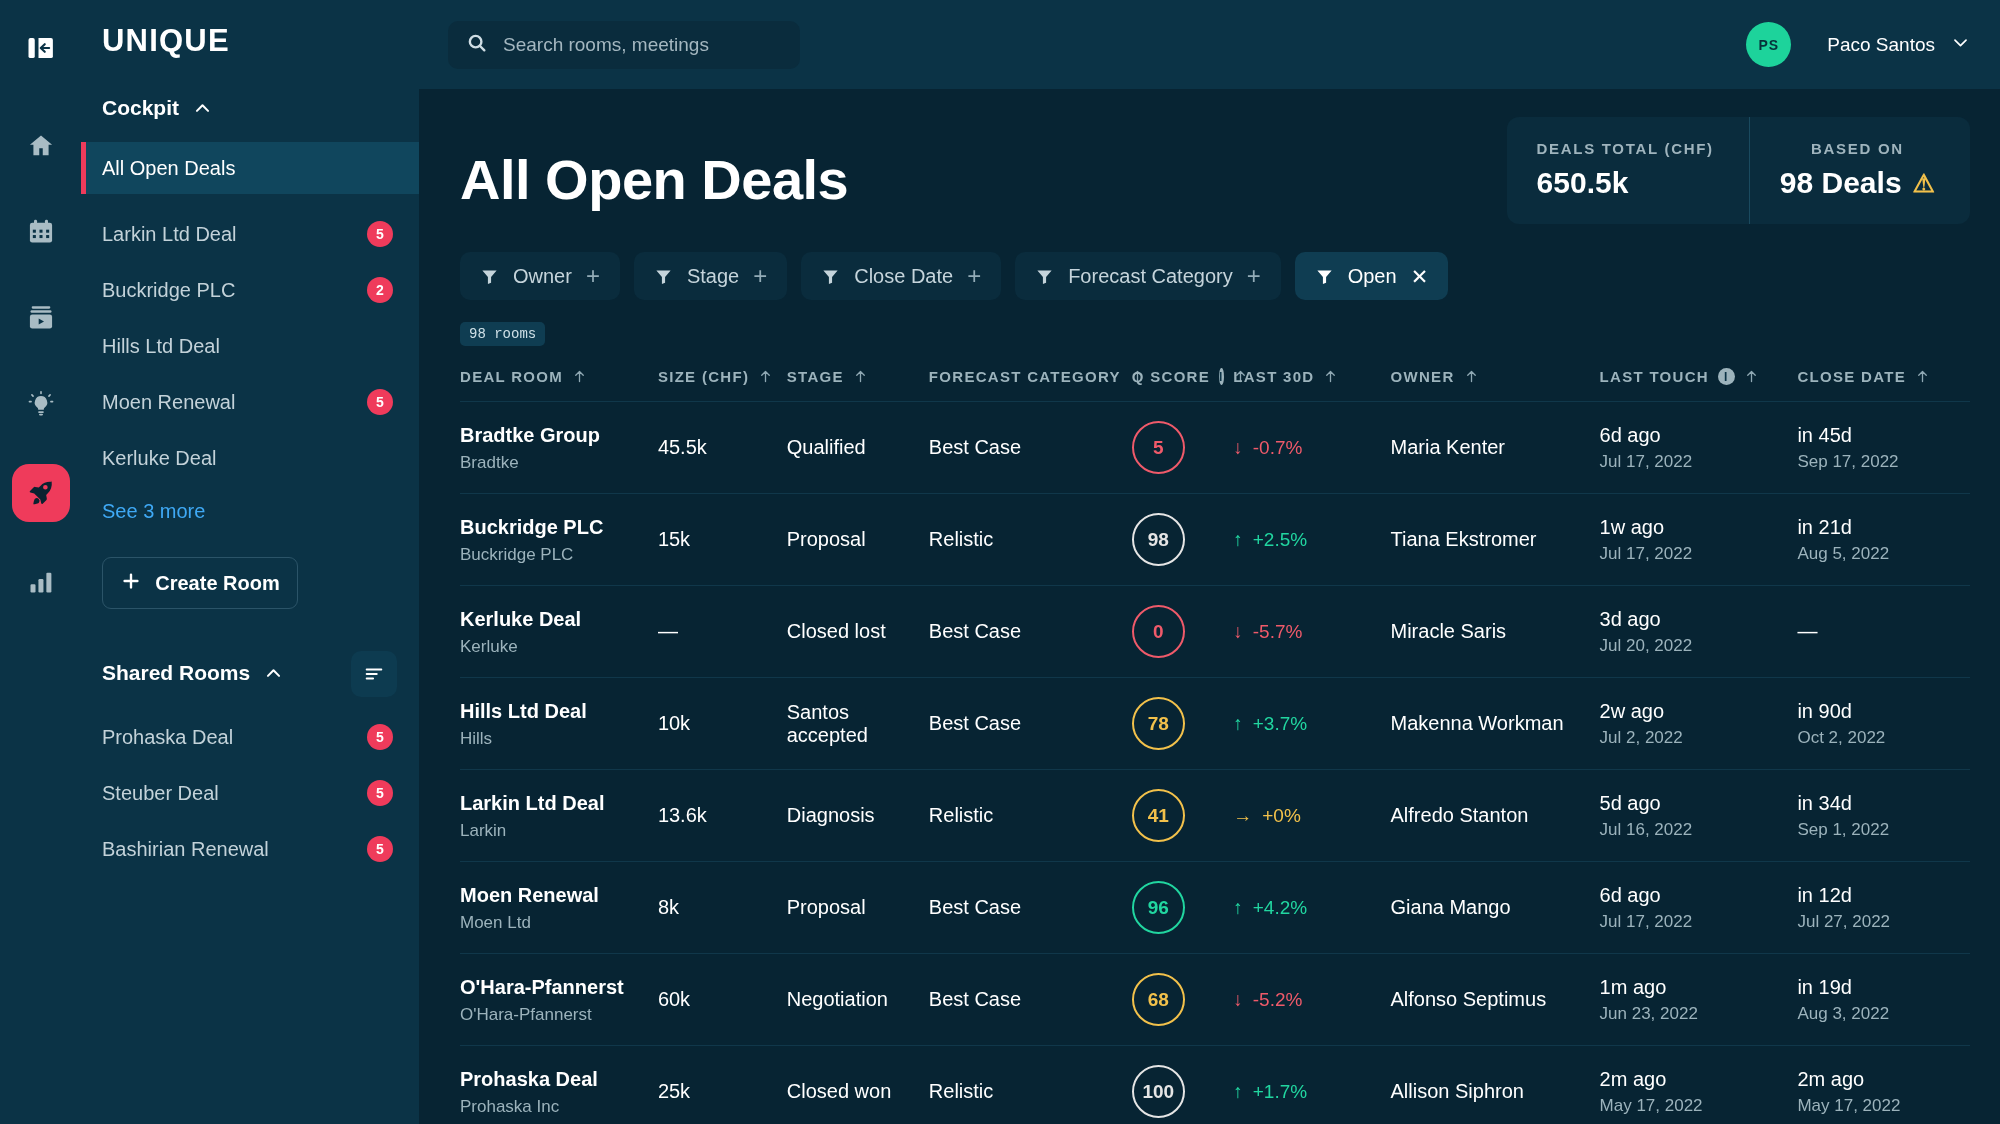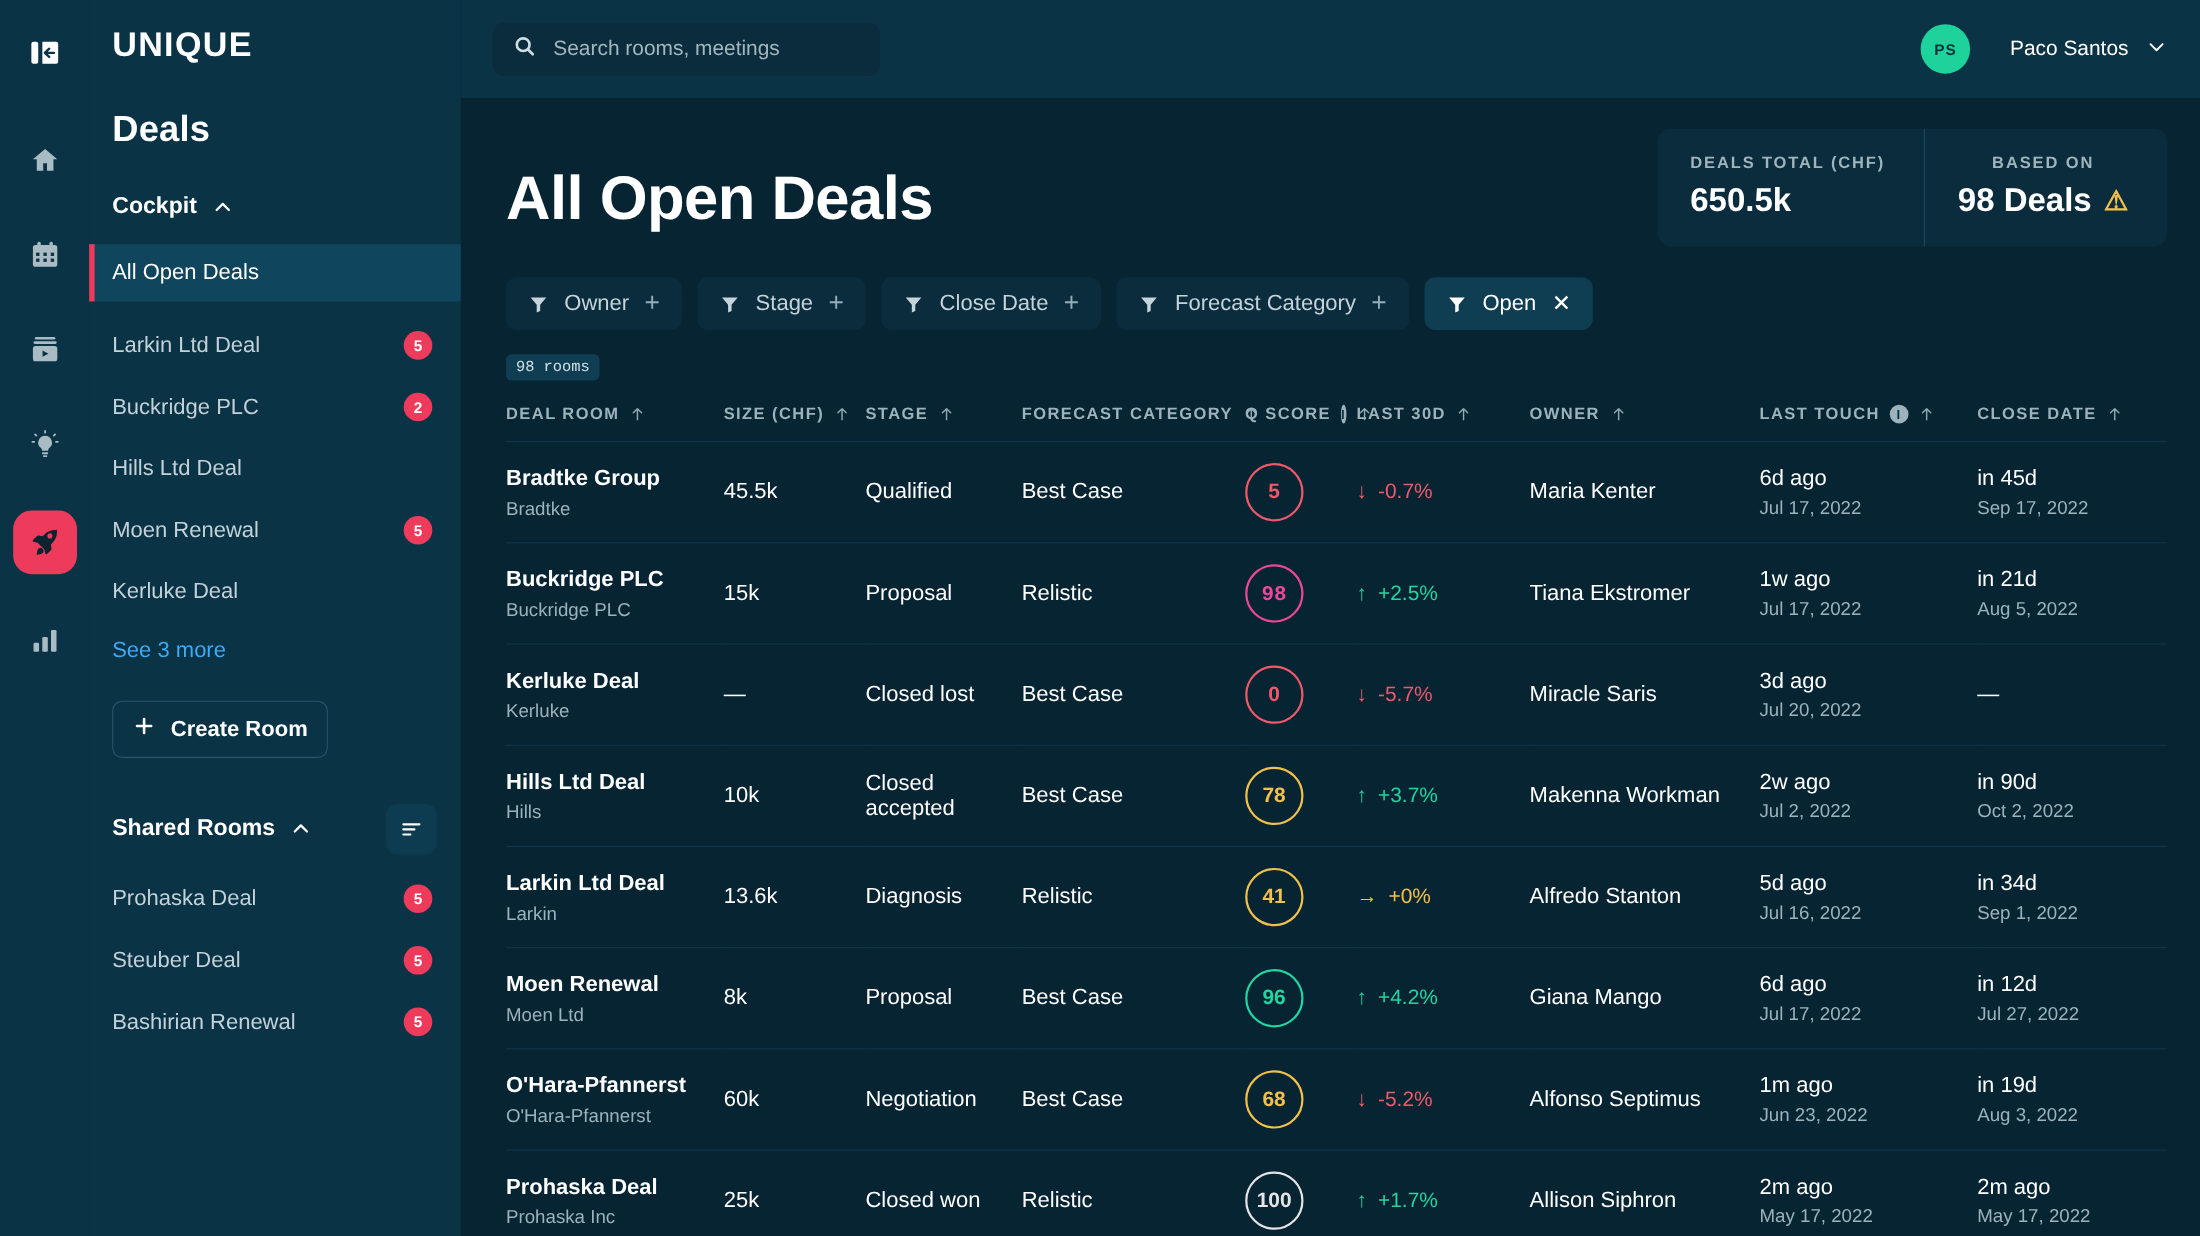--- a/index.html
+++ b/index.html
@@ -233,21 +233,20 @@
         <rect x="9.8" y="9.5" width="4.3" height="11.5" rx="1"></rect>
         <rect x="16.6" y="4" width="4.3" height="17" rx="1"></rect>
       </svg>
     </div>
   </div>
 
   <div class="sidebar">
     <div class="brand">
       <span>UNIQUE</span>
     </div>
-    <div class="deals-title">Deals</div>
 
     <div class="section-head">
       <span>Cockpit</span>
       <span class="chev">
         <svg width="19" height="19" viewBox="0 0 24 24" fill="none" stroke="currentColor" stroke-width="2.6" stroke-linecap="round" stroke-linejoin="round">
             <path d="M5 15l7-7 7 7"></path>
           </svg>
       </span>
     </div>
 
@@ -562,21 +561,21 @@
                 <td>
                   <div>15k</div>
                 </td>
                 <td>
                   <div>Proposal</div>
                 </td>
                 <td>
                   <div>Relistic</div>
                 </td>
                 <td>
-                  <div class="q-badge" style="color: #ec4899; font-family: Liberation Mono, monospace;">98</div>
+                  <div class="q-badge" style="color: #e5e5e5;">98</div>
                 </td>
                 <td>
                   <div class="trend" style="color: rgb(33, 214, 160);">
                     <span class="arw">↑</span>
                     <span>+2.5%</span>
                   </div>
                 </td>
                 <td>
                   <div>Tiana Ekstromer</div>
                 </td>
@@ -625,21 +624,21 @@
               </tr>
               <tr>
                 <td>
                   <div class="deal-name">Hills Ltd Deal</div>
                   <div class="deal-sub">Hills</div>
                 </td>
                 <td>
                   <div>10k</div>
                 </td>
                 <td>
-                  <div>Closed accepted</div>
+                  <div>Santos accepted</div>
                 </td>
                 <td>
                   <div>Best Case</div>
                 </td>
                 <td>
                   <div class="q-badge" style="color: rgb(242, 193, 75);">78</div>
                 </td>
                 <td>
                   <div class="trend" style="color: rgb(33, 214, 160);">
                     <span class="arw">↑</span>

